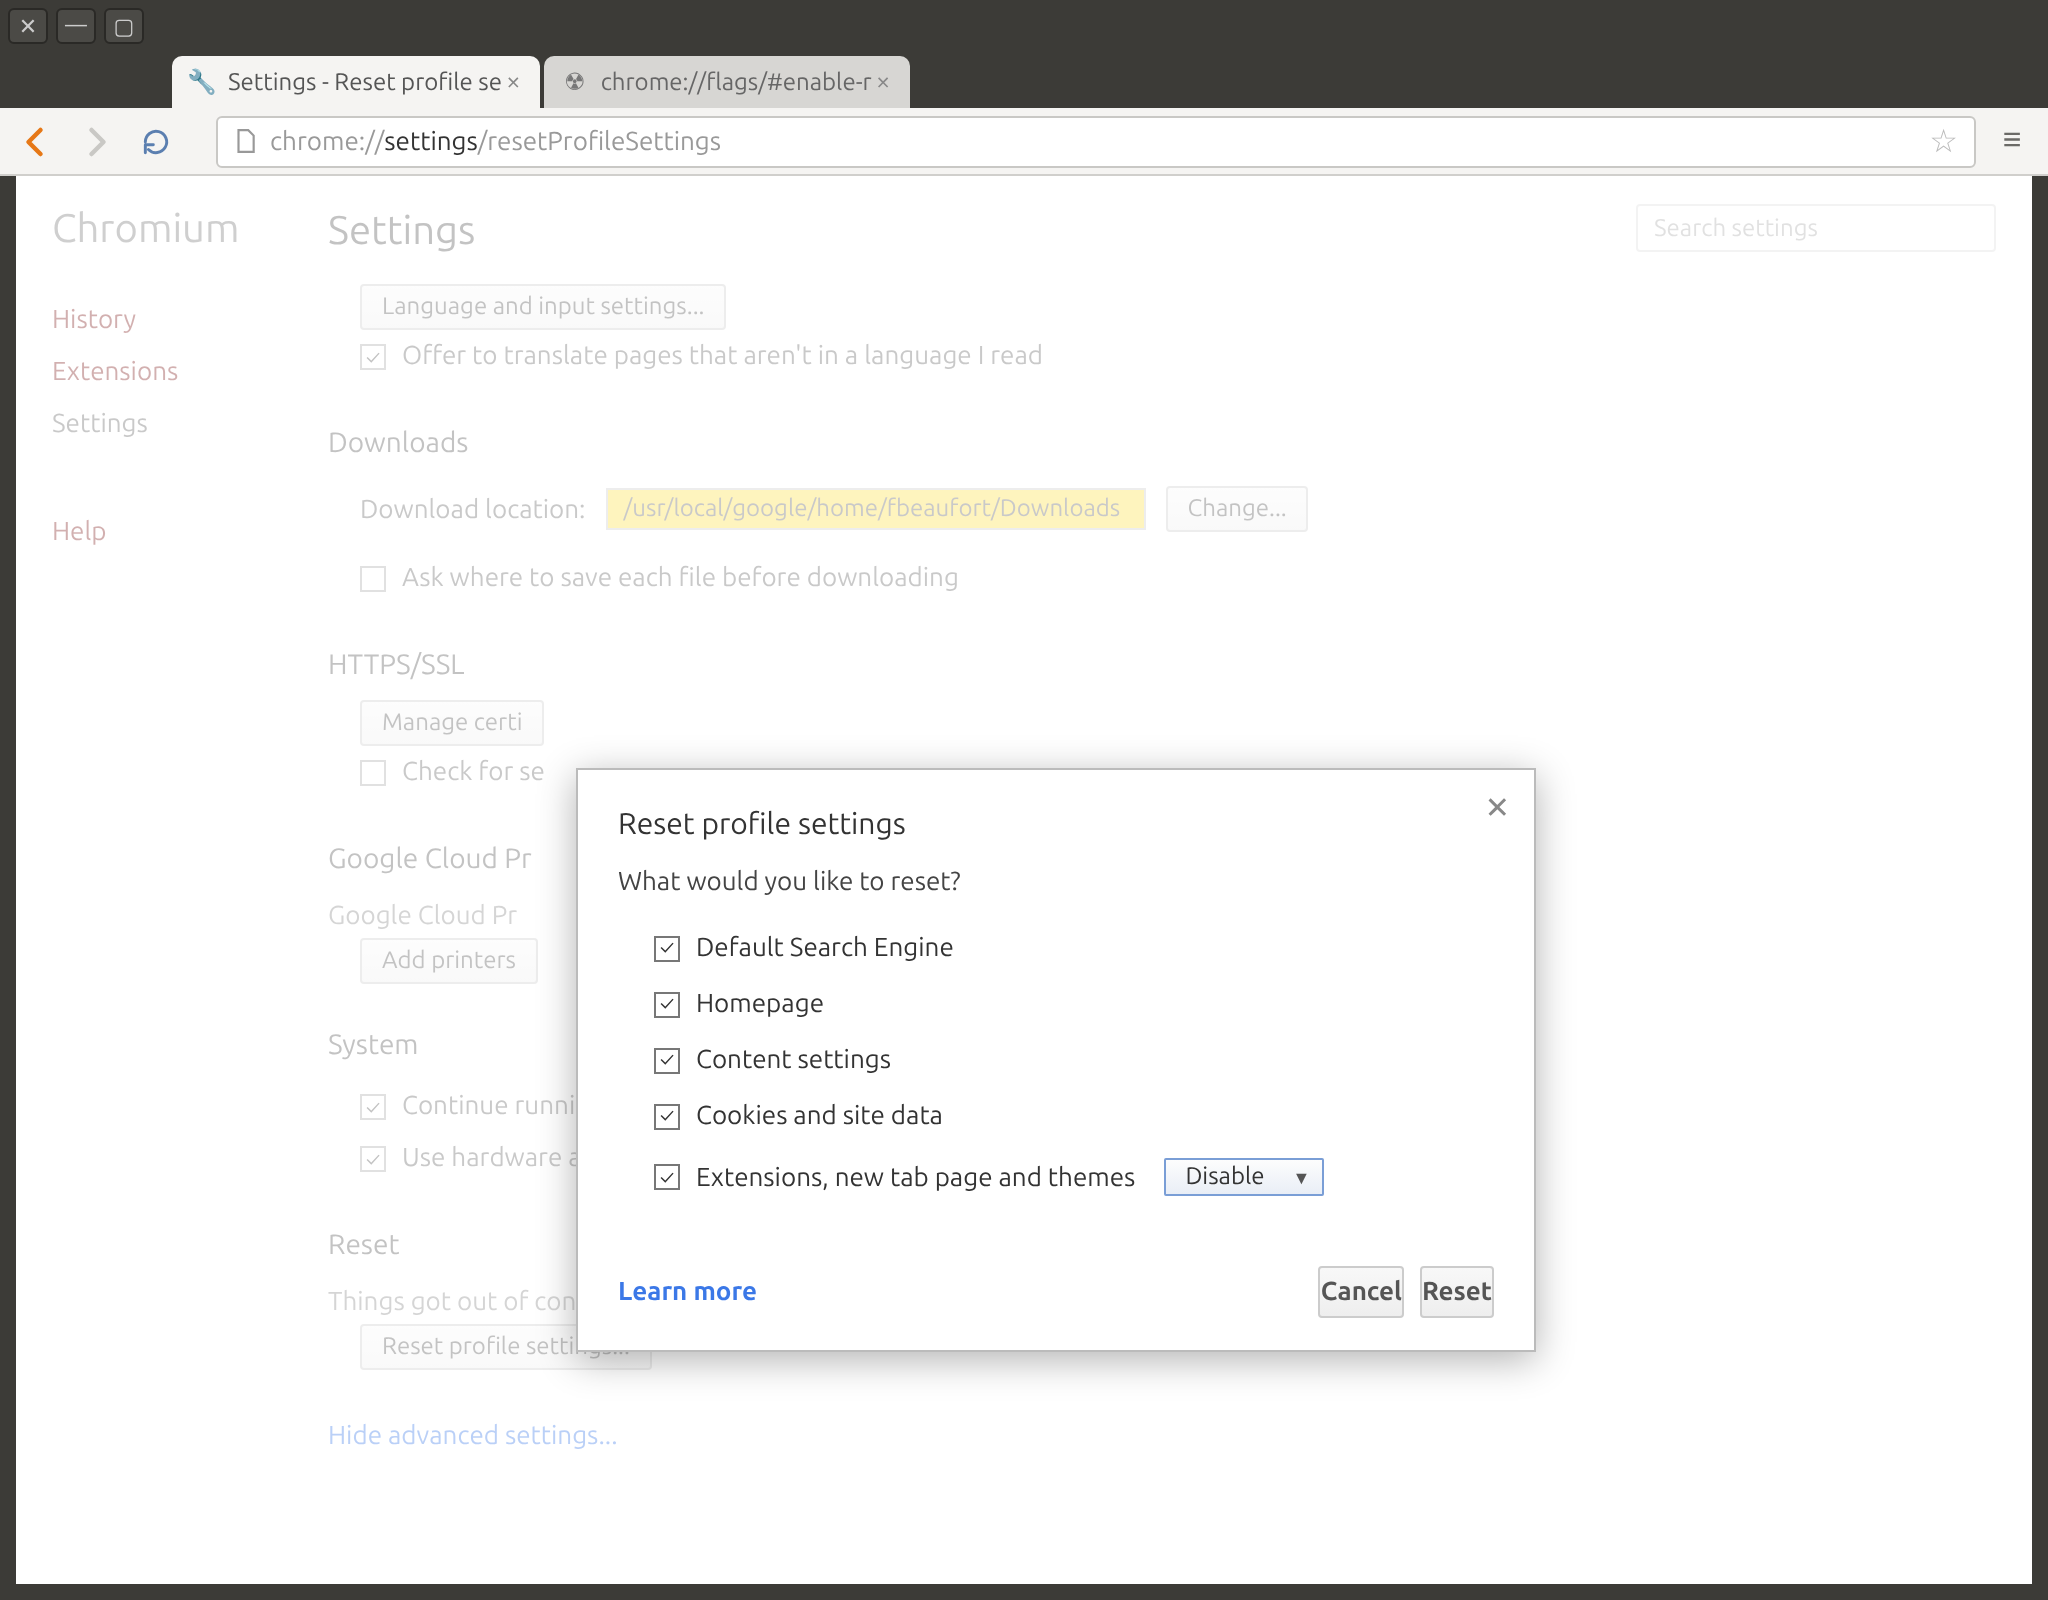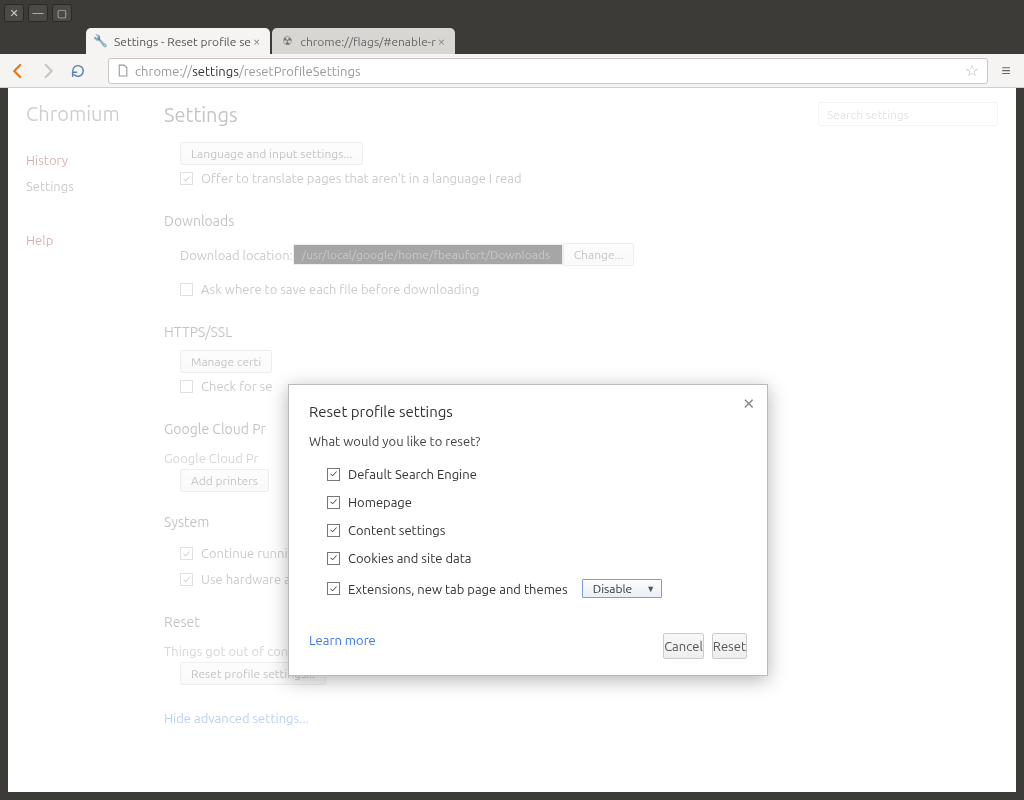--- a/index.html
+++ b/index.html
@@ -41,37 +41,37 @@
   
   .main { flex:1; position:relative; padding-left:8px;}
   .settings-header { display:flex; align-items:center; margin-bottom:16px;}
   .settings-title { font-size:20px; color:#555; font-weight:400;}
   .search-settings { margin-left:auto; width:180px; height:24px; border:1px solid #ddd; border-radius:2px; padding:0 8px; font-size:12px; color:#aaa; display:flex; align-items:center;}
   
   .btn { display:inline-block; border:1px solid #ccc; background:linear-gradient(#f8f8f8,#eee); border-radius:2px; padding:4px 10px; font-size:12px; color:#555;}
   .chk-row { display:flex; align-items:center; gap:8px; padding:6px 0; color:#666; font-size:13px;}
   .chk { width:13px; height:13px; border:1px solid #aaa; background:#fff; display:inline-flex; align-items:center; justify-content:center; font-size:10px; color:#555;}
   .section-h { font-size:14px; color:#555; margin-top:22px; margin-bottom:10px;}
-  .dl-row { display:flex; align-items:center; padding:4px 0 10px;}
+  .dl-row { display:flex; align-items:center; gap:10px; padding:4px 0 10px;}
   .dl-label { color:#666; font-size:13px;}
-  .dl-input { border:1px solid #ccc; padding:3px 8px; font-size:12px; color:#666; width:270px; background:#000000;}
+  .dl-input { border:1px solid #ccc; padding:3px 8px; font-size:12px; color:#666; width:270px; background:#fde047;}
   .link { color:#3b78e7; font-size:13px;}
   .indent { padding-left:16px; }
   
   
   .modal { position:absolute; left:280px; top:296px; width:480px; background:#fff; border:1px solid #bbb; box-shadow:0 4px 18px rgba(0,0,0,0.3); z-index:10; padding:18px 20px 16px;}
   .modal-title { font-size:15px; color:#333; margin-bottom:14px;}
   .modal-close { position:absolute; top:10px; right:12px; color:#888; font-size:15px; cursor:pointer;}
   .modal-sub { font-size:13px; color:#444; margin-bottom:12px;}
   .modal .chk-row { padding:7px 18px; color:#333;}
   .modal .chk { border-color:#777; color:#333; background:#fff;}
   .modal .chk.checked::after { content:"✓"; font-size:10px; line-height:1;}
   .select { display:inline-flex; align-items:center; border:1px solid #7a9ed6; background:linear-gradient(#fdfdfd,#e9eef6); padding:2px 6px 2px 10px; font-size:12px; color:#333; margin-left:6px; border-radius:1px;}
   .select .caret { margin-left:14px; font-size:9px; color:#555;}
-  .modal-footer { display:flex; margin-top:28px;}
+  .modal-footer { display:flex; align-items:center; margin-top:28px;font-weight:bold;}
   .modal-footer .btn { padding:5px 0; font-size:13px;}
   .modal-footer .btn + .btn { margin-left:8px;}
   .spacer { flex:1; }
 </style>
 </head>
 <body>
 
 <div class="os-titlebar">
   <div class="win-btn">✕</div>
   <div class="win-btn">—</div>
@@ -119,20 +119,21 @@
     <span class="star-icon">☆</span>
   </div>
   <div class="menu-btn">≡</div>
 </div>
 
 <div class="content-wrap">
   <div class="settings-page">
     <div class="sidebar">
       <div class="sidebar-title">Chromium</div>
       <div class="sidebar-item">History</div>
+      <div class="sidebar-item">Extensions</div>
       <div class="sidebar-item sel">Settings</div>
       <div class="sidebar-item help">Help</div>
     </div>
 
     <div class="main">
       <div class="settings-header">
         <div class="settings-title">Settings</div>
         <div class="search-settings">Search settings</div>
       </div>
 

